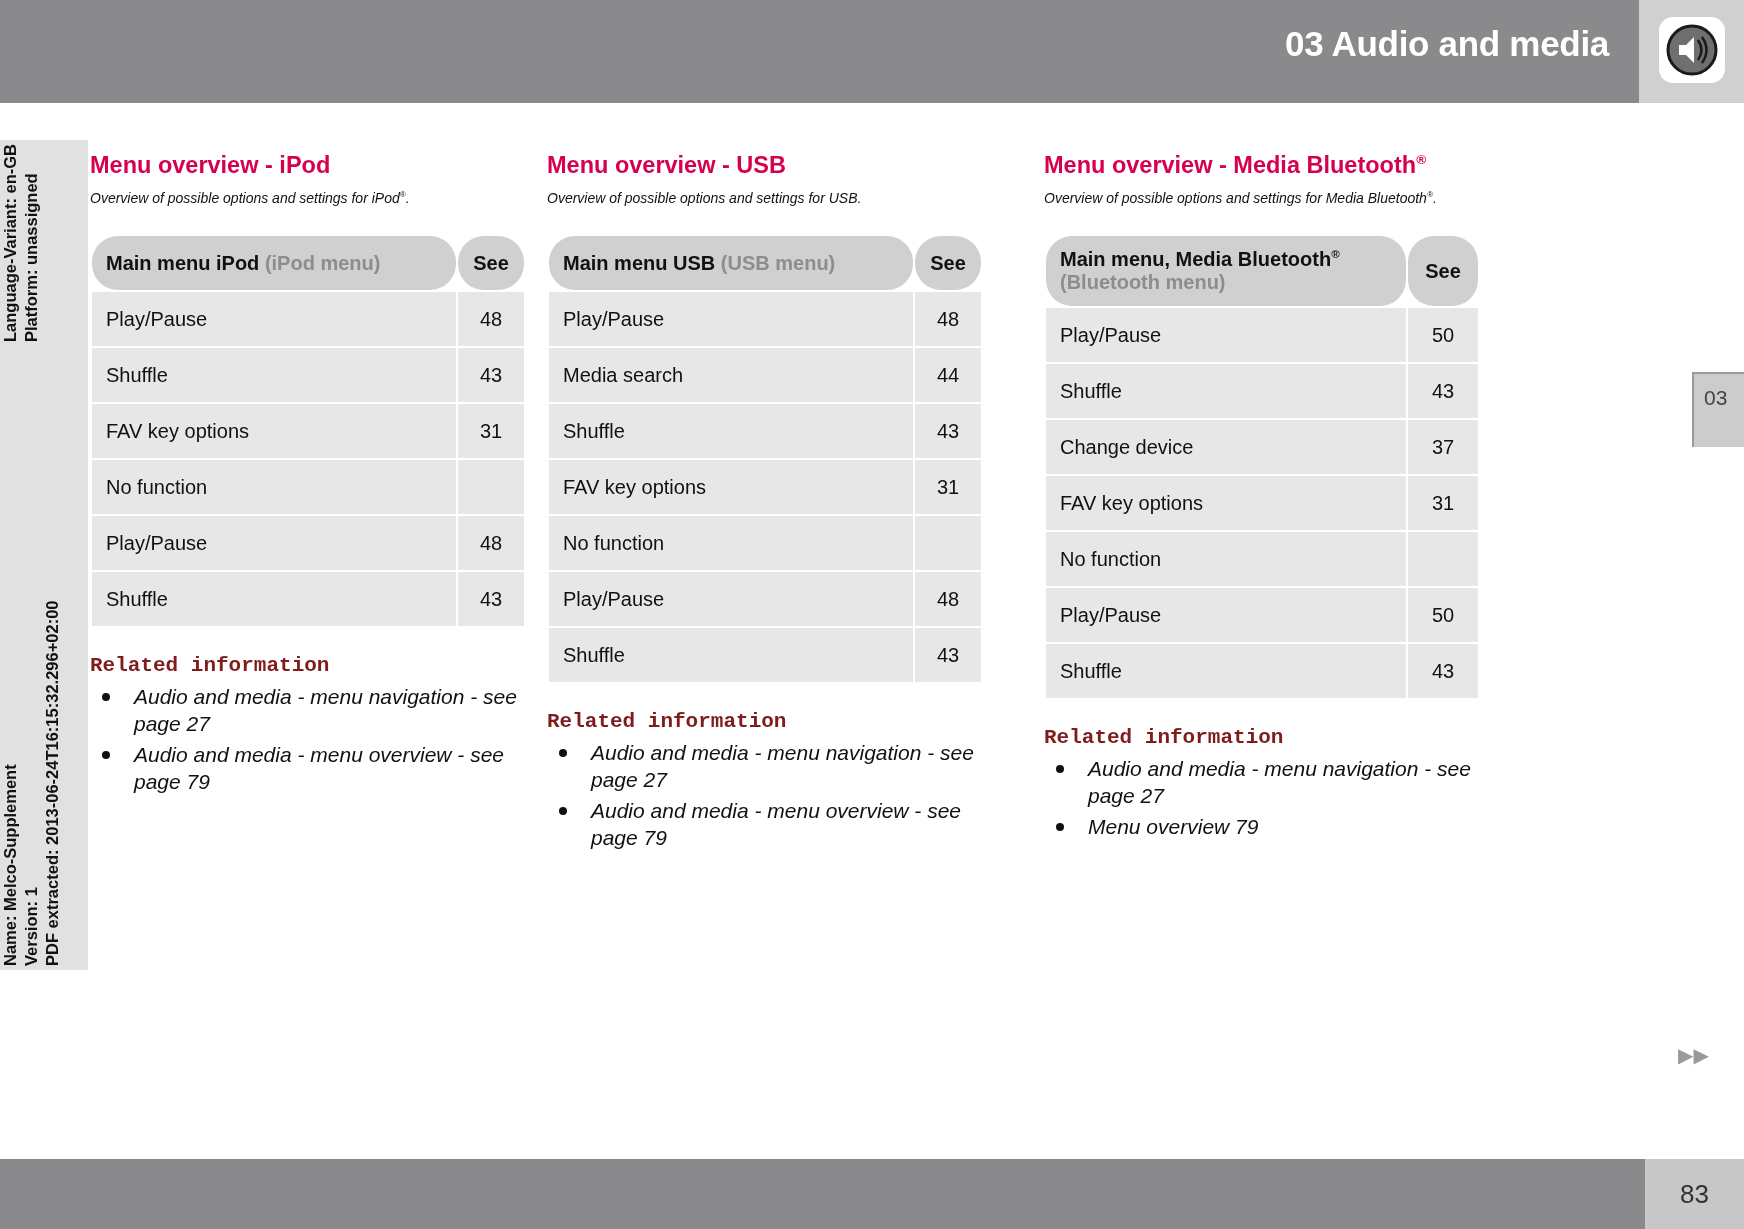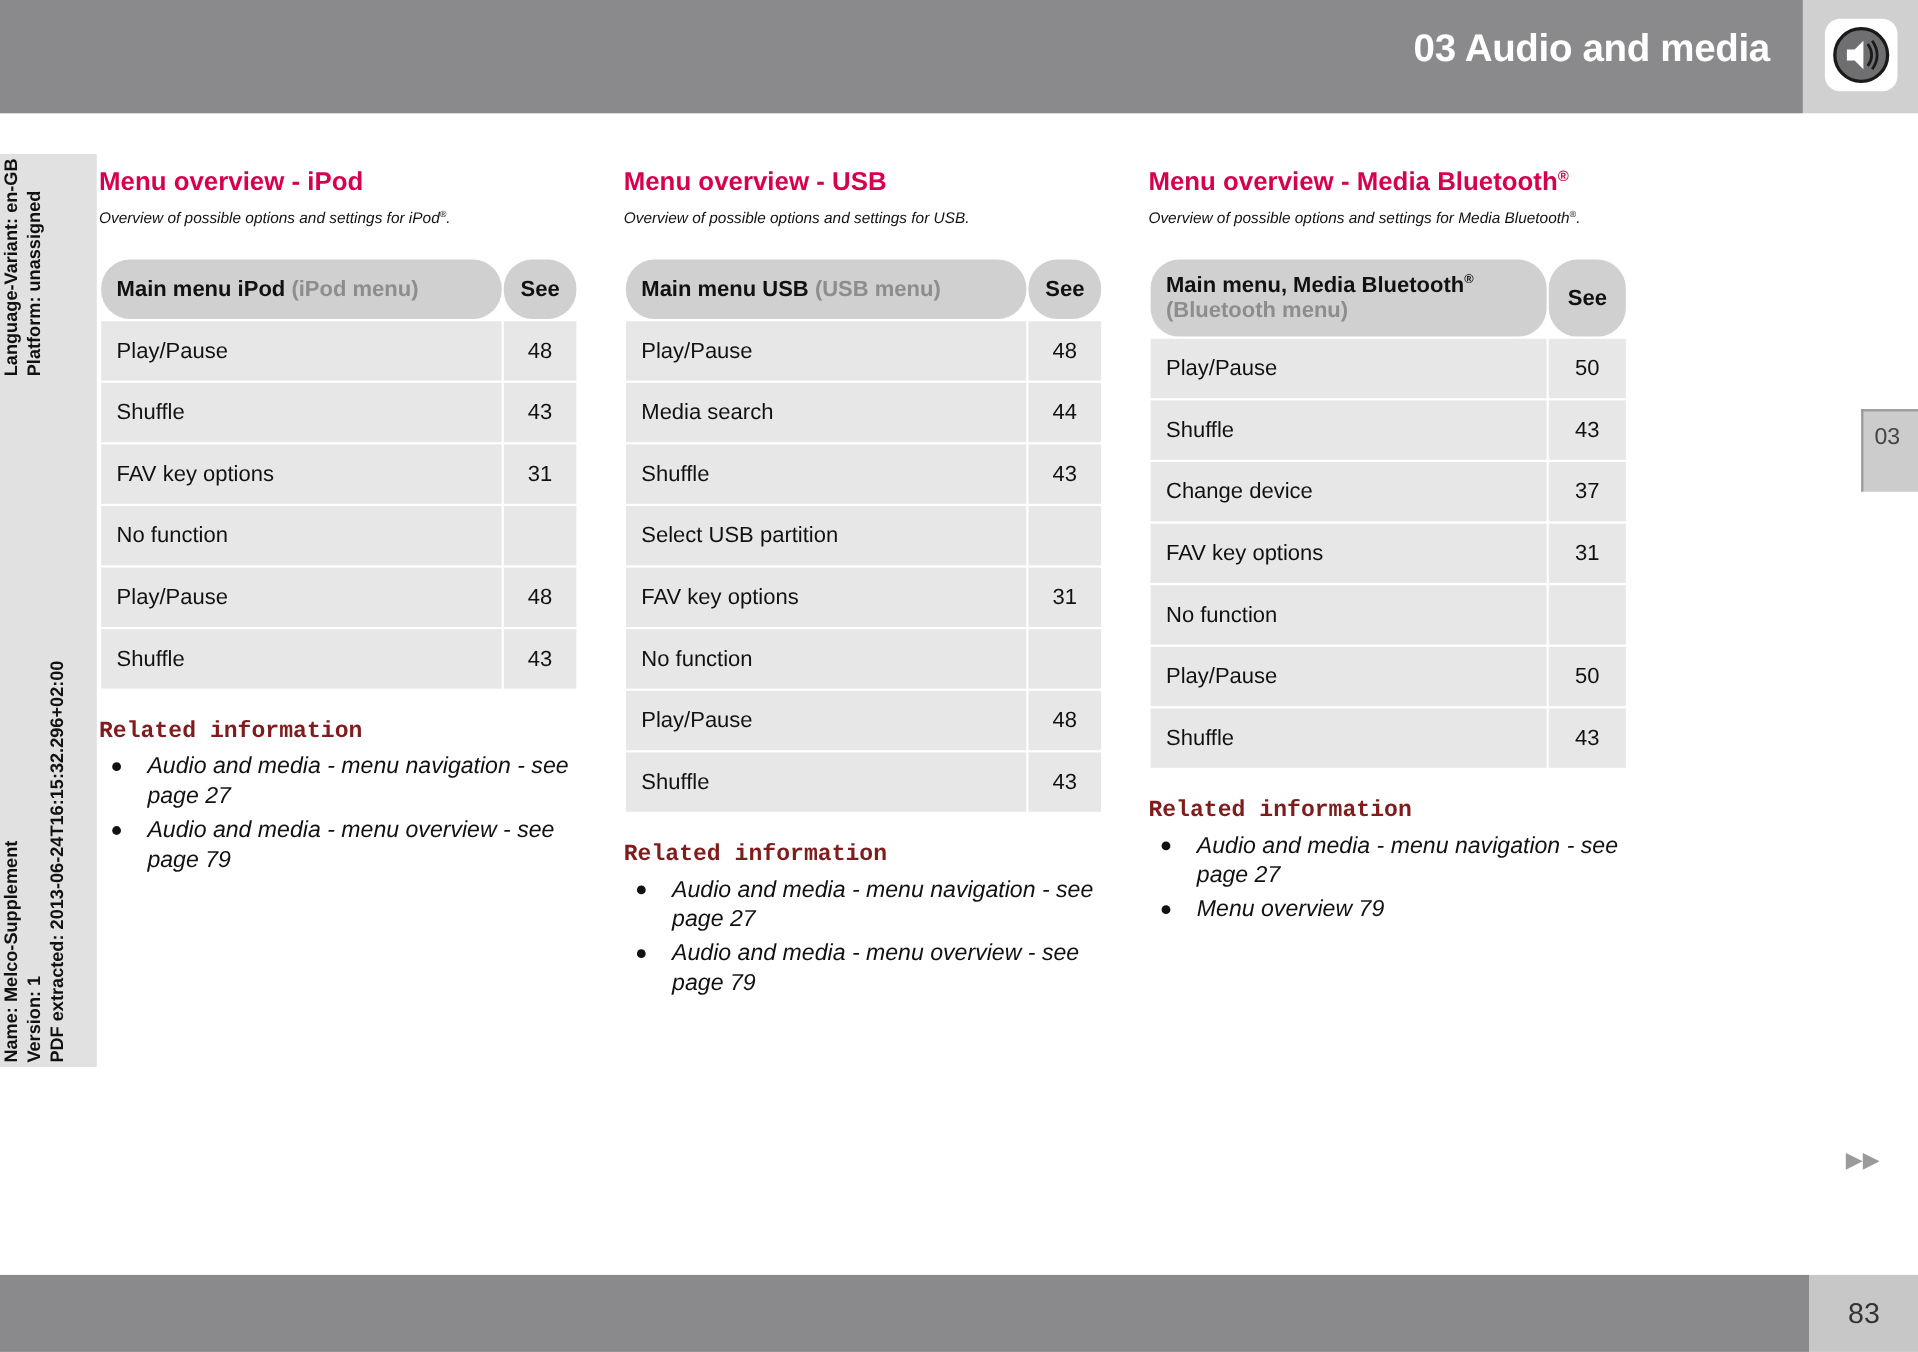--- a/index.html
+++ b/index.html
@@ -75,21 +75,21 @@
   .meta-group.right { align-items: flex-start; }
 
   
   .col {
     position: absolute;
     top: 123px;
     width: 436px;
     margin-top: 28px;
   }
   #col-ipod { left: 90px; }
-  #col-usb  { left: 567px; }
+  #col-usb  { left: 547px; }
   #col-bt   { left: 1044px; }
   #col-bt   { width: 436px; }
 
   h2.section-title {
     margin: 0 0 4px 0;
     font-size: 23.5px;
     font-weight: bold;
     color: #d6004e;
     line-height: 29px;
   }
@@ -308,24 +308,20 @@
           </tr>
           <tr>
             <td class="lvl0">Media search</td>
             <td class="see-col">44</td>
           </tr>
           <tr>
             <td class="lvl0">Shuffle</td>
             <td class="see-col">43</td>
           </tr>
           <tr>
-            <td class="lvl0">Select USB partition</td>
-            <td class="see-col"></td>
-          </tr>
-          <tr>
             <td class="lvl0">FAV key options</td>
             <td class="see-col">31</td>
           </tr>
           <tr>
             <td class="lvl1">No function</td>
             <td class="see-col"></td>
           </tr>
           <tr>
             <td class="lvl1">Play/Pause</td>
             <td class="see-col">48</td>

